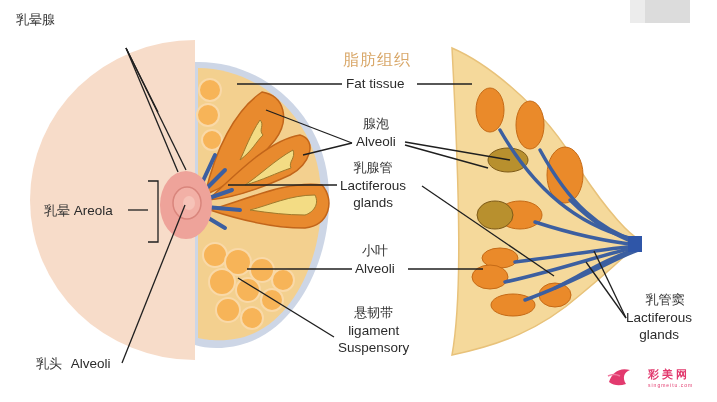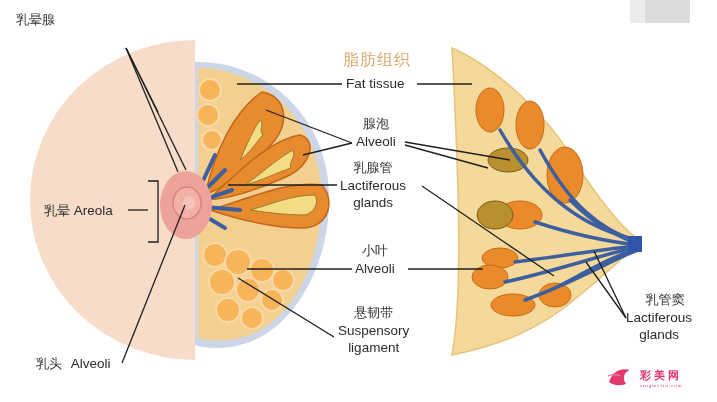--- a/index.html
+++ b/index.html
@@ -5,21 +5,21 @@
     html, body { margin:0; padding:0; background:#ffffff; }
     body { width:717px; height:402px; position:relative; overflow:hidden;
            font-family:"Liberation Sans", "DejaVu Sans", sans-serif; color:#2a2a2a; }
     #art { position:absolute; left:0; top:0; width:717px; height:402px; }
     .lbl { position:absolute; text-align:center; font-size:13.5px; line-height:17px; color:#2b2b2b; white-space:nowrap; }
     .lbl .zh { display:block; font-family:Liberation Mono, monospace; font-size:13px; color:#333; }
     .lbl .en { display:block; }
     .title-zh { position:absolute; left:343px; top:50px; font-family:Liberation Sans, sans-serif; font-size:16px; color:#d9a86a; letter-spacing:1px; }
     .inline { text-align:left; }
     .inline .zh, .inline .en { display:inline; }
-    .wm { position:absolute; left:606px; top:364px; display:flex; align-items:flex-end; gap:6px;font-family:Liberation Serif, serif; }
+    .wm { position:absolute; left:606px; top:364px; display:flex; align-items:flex-end; gap:14px; }
     .wm-text { font-size:11px; color:#e23a6e; font-weight:bold; letter-spacing:3px; line-height:11px; }
     .wm-sub { font-size:5px; color:#e23a6e; letter-spacing:1px; display:block; }
     .thumb { position:absolute; left:645px; top:0; width:45px; height:23px; background:#dcdcdc; }
     .thumb::before { content:""; position:absolute; left:-15px; top:0; width:15px; height:23px; background:#ececec; }
   </style>
 </head>
 <body>
 
 <svg id="art" viewBox="0 0 717 402" xmlns="http://www.w3.org/2000/svg">
 
@@ -153,22 +153,22 @@
   <span class="en">glands</span>
 </div>
 
 <div class="lbl" style="left:355px;top:243px;">
   <span class="zh">小叶</span>
   <span class="en">Alveoli</span>
 </div>
 
 <div class="lbl" style="left:338px;top:305px;">
   <span class="zh">悬韧带</span>
+  <span class="en">ligament</span>
   <span class="en">Suspensory</span>
-  <span class="en">ligament</span>
 </div>
 
 <div class="lbl" style="left:626px;top:292px;text-align:center;">
   <span class="zh" style="padding-left:12px">乳管窦</span>
   <span class="en">Lactiferous</span>
   <span class="en">glands</span>
 </div>
 
 <div class="wm">
   <svg width="28" height="24" viewBox="0 0 28 24">

